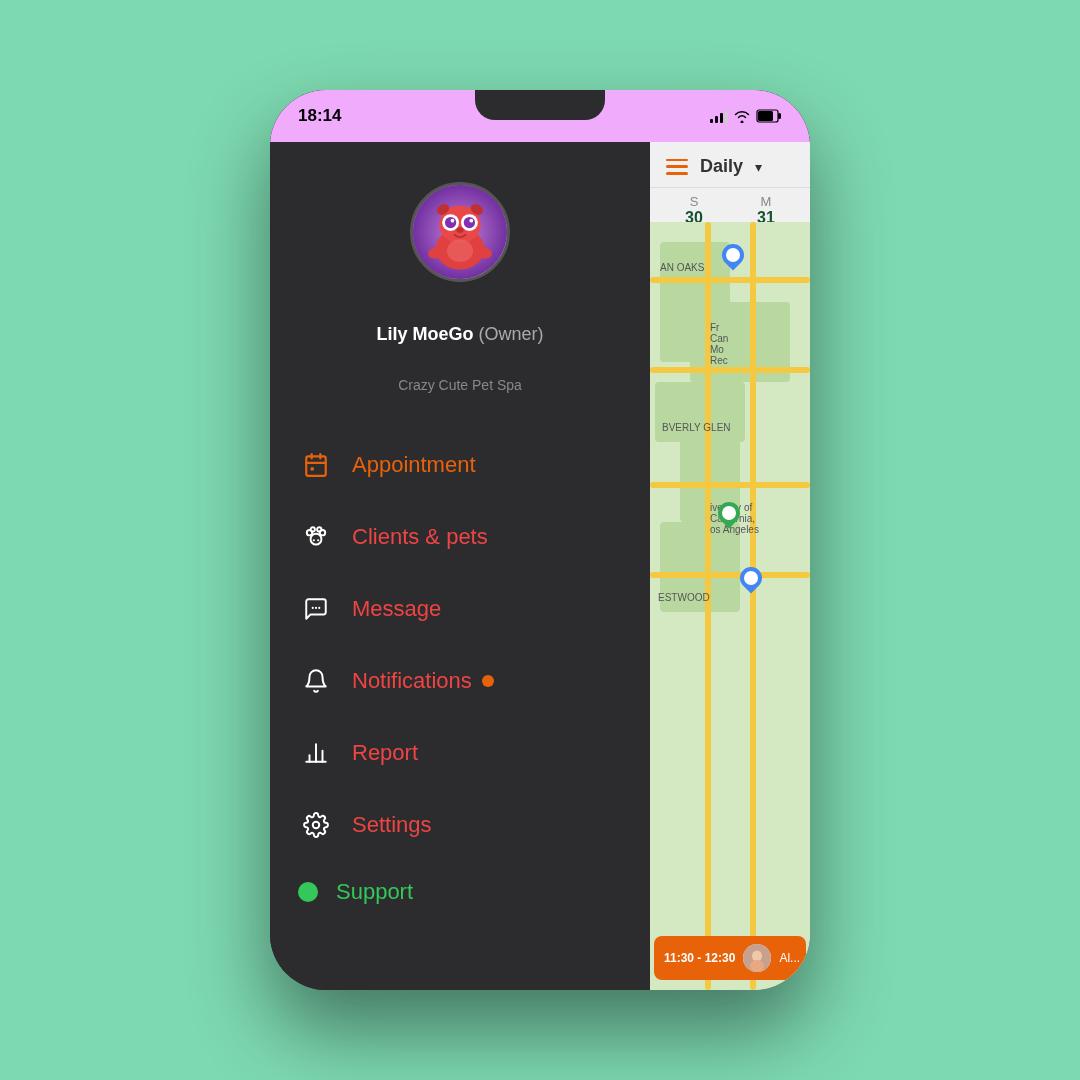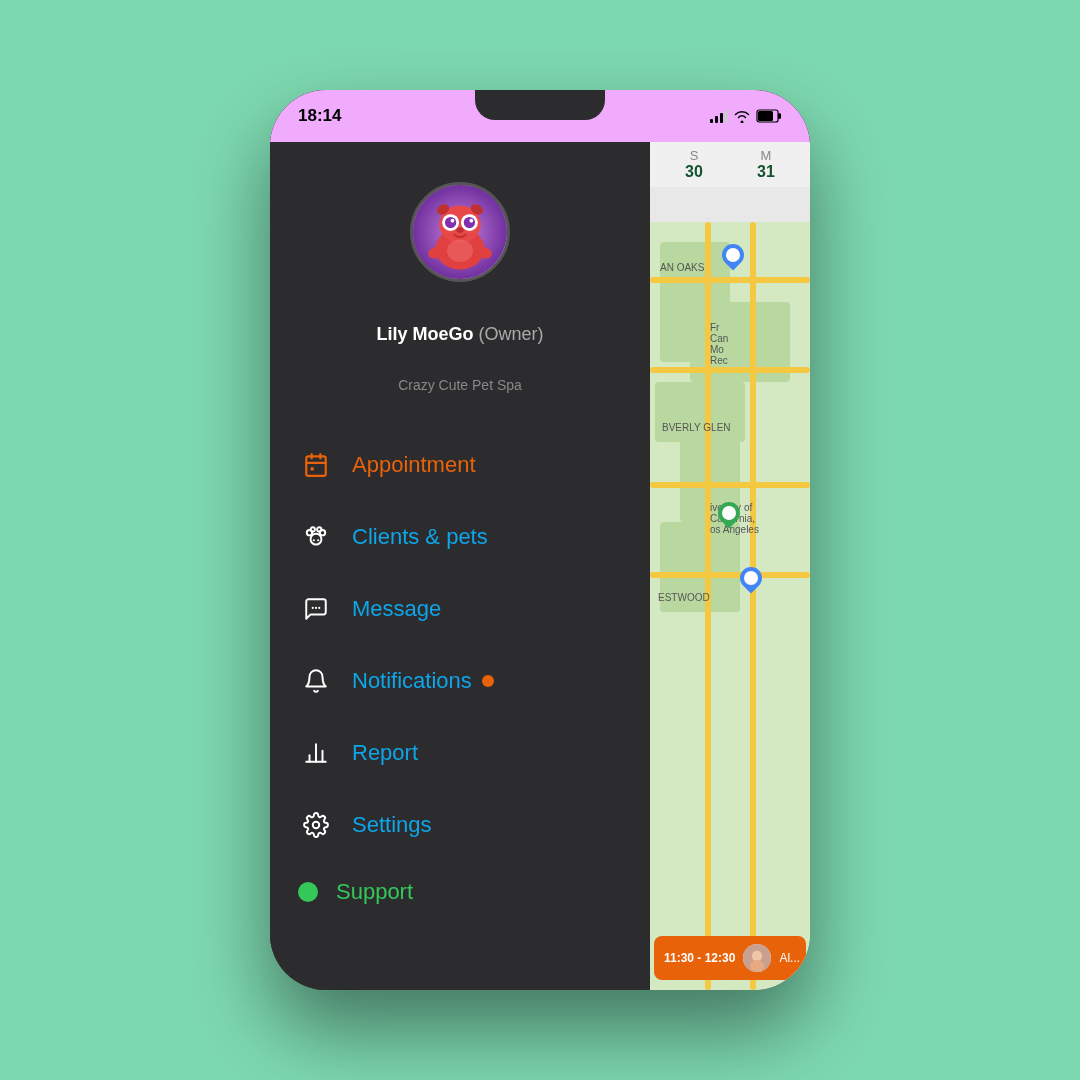--- a/index.html
+++ b/index.html
@@ -167,21 +167,21 @@
     }
 
     .nav-icon svg {
       width: 26px;
       height: 26px;
     }
 
     .nav-label {
       font-size: 22px;
       font-weight: 400;
-      color: #0ea5e9;
+      color: #ef4444;
     }
 
     .nav-item.active .nav-label {
       color: #e8620a;
       font-weight: 500;
     }
 
     .nav-item.active .nav-icon svg {
       stroke: #e8620a;
       fill: none;
@@ -542,20 +542,31 @@
           <div class="support-bullet"></div>
           <span class="nav-label">Support</span>
         </div>
 
 
       </div>
     </div>
 
     <div class="right-panel">
 
+      <div class="calendar-header">
+        <div class="calendar-header-left">
+          <div class="hamburger-icon">
+            <span></span>
+            <span></span>
+            <span></span>
+          </div>
+          <span class="calendar-title">Daily</span>
+          <span class="calendar-chevron">▾</span>
+        </div>
+      </div>
 
       <div class="calendar-days-header">
         <div class="day-col">
           <div>S</div>
           <div class="day-number">30</div>
         </div>
         <div class="day-col">
           <div>M</div>
           <div class="day-number">31</div>
         </div>

